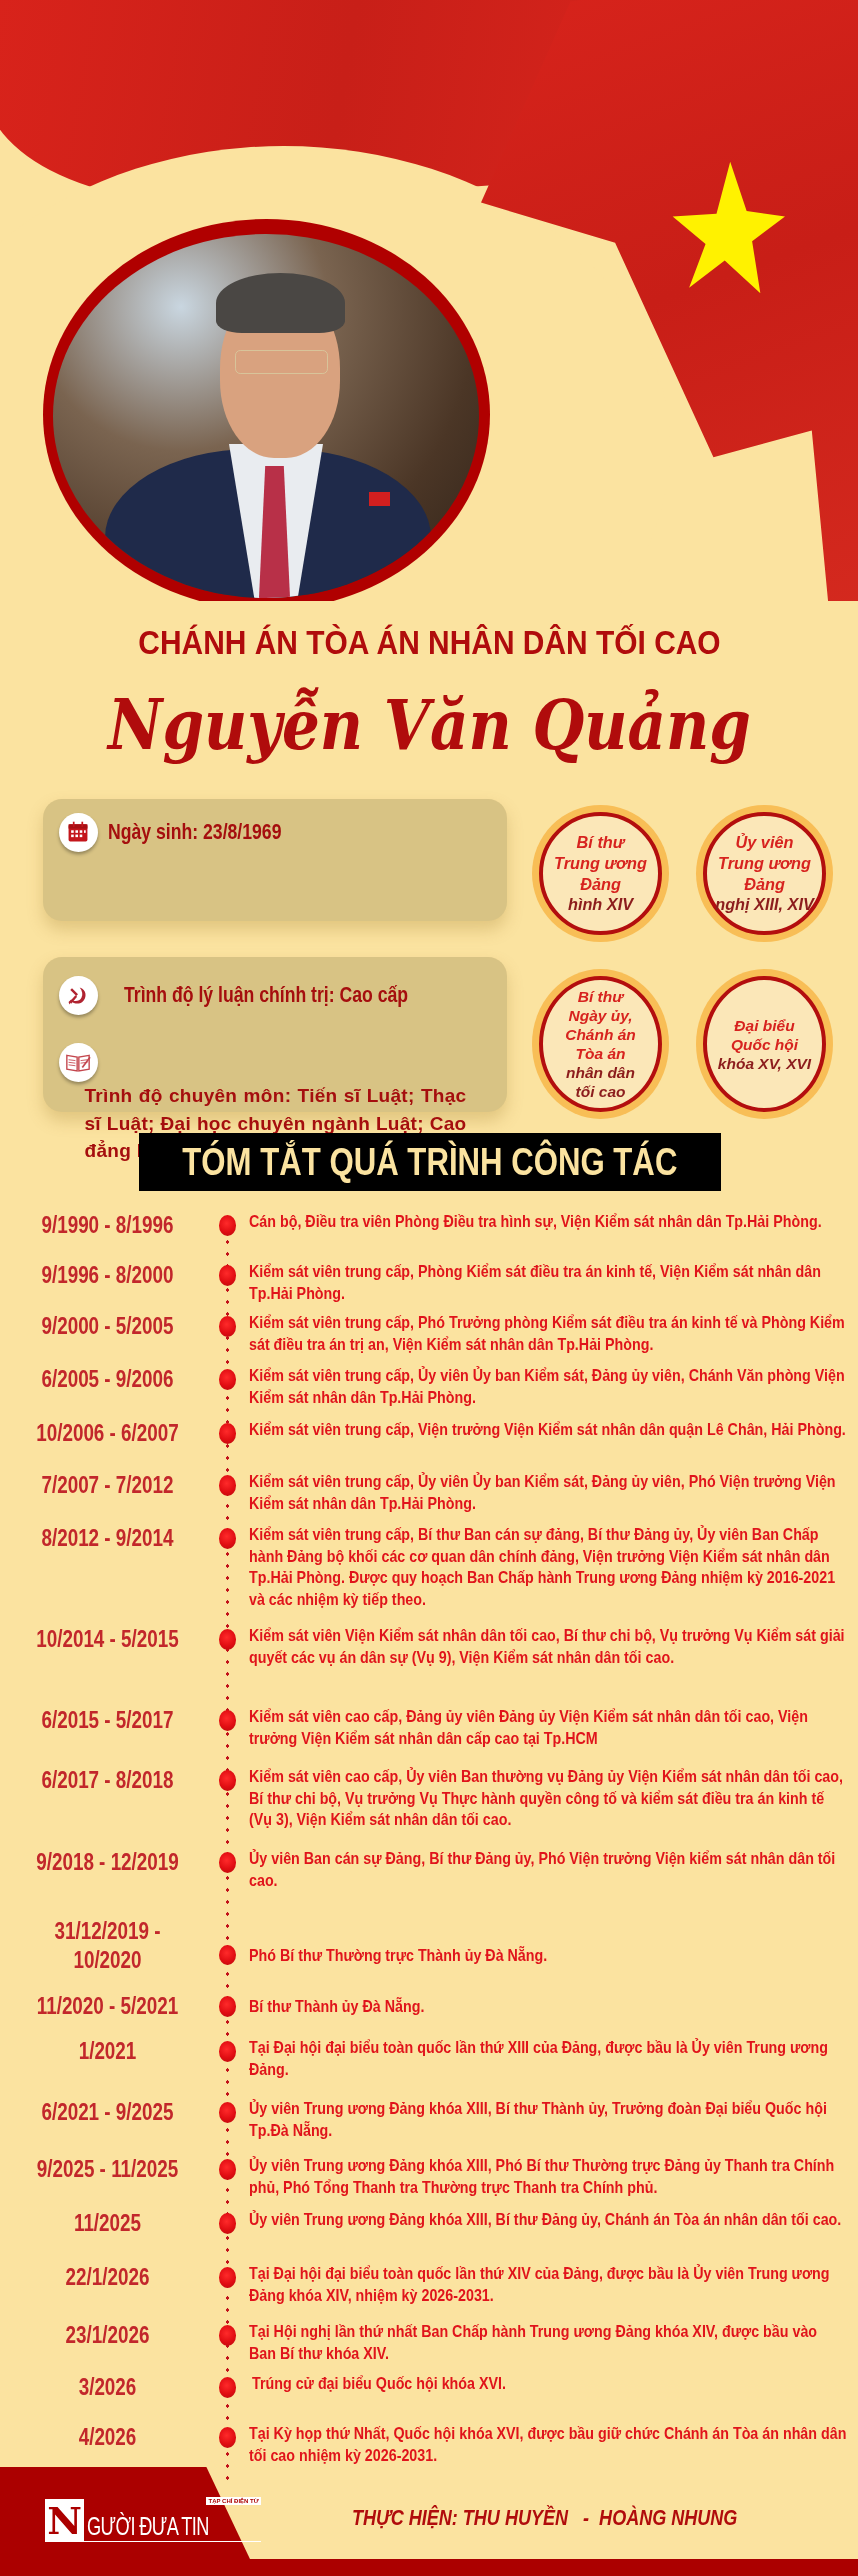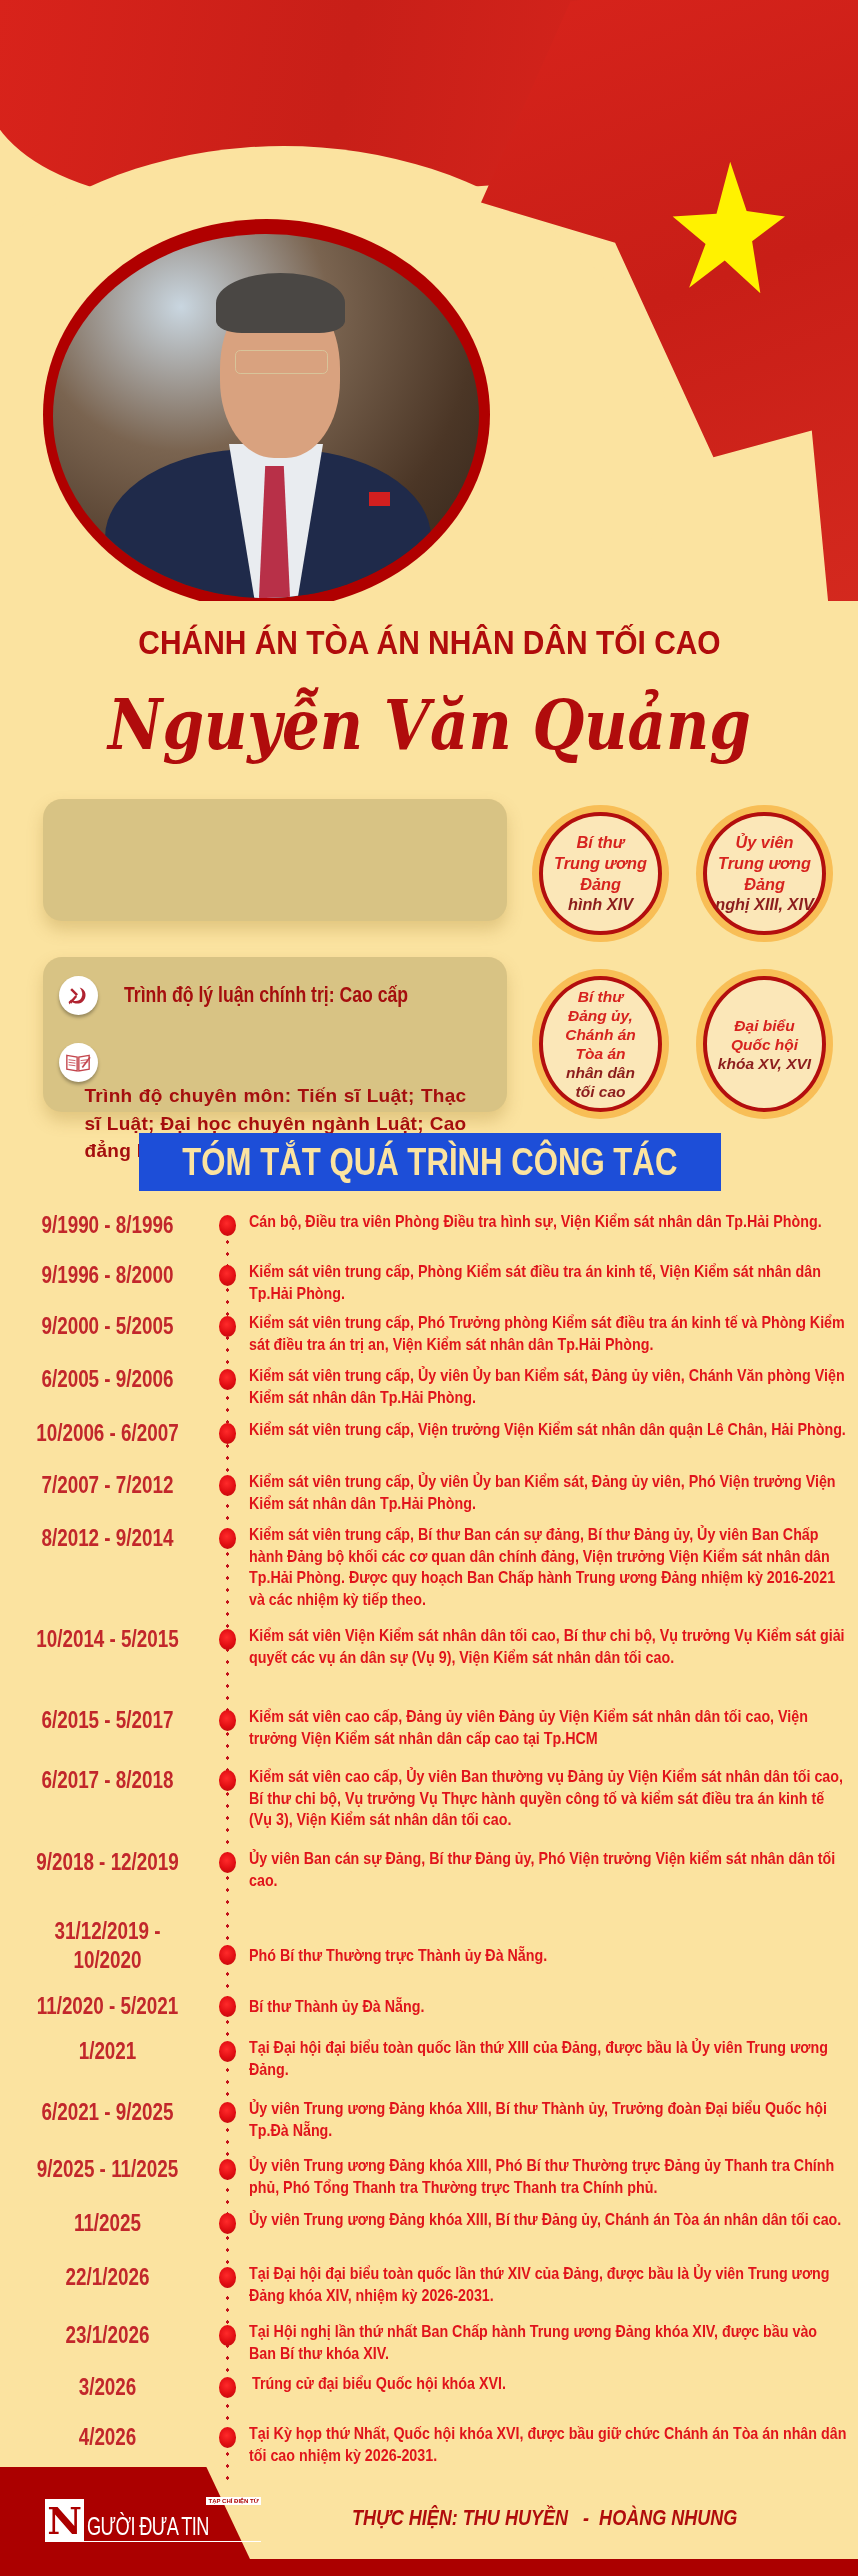--- a/index.html
+++ b/index.html
@@ -45,21 +45,21 @@
     .badge { position: absolute; width: 137px; height: 137px; border-radius: 50%; background: #f8be56; padding: 6.9px; }
     .badge-inner { width: 100%; height: 100%; border-radius: 50%; background: #fbe7b8; border: 4.3px solid #b30e0e; display: flex; flex-direction: column; align-items: center; justify-content: center; text-align: center; font-style: italic; font-weight: bold; font-size: 16.3px; line-height: 20.6px; color: #d7231f; }
     .badge-inner .dark { color: #8c1d1d; }
     .badge-1 { left: 532px; top: 805px; }
     .badge-2 { left: 696px; top: 805px; }
     .badge-3 { left: 532px; top: 969px; width: 137px; height: 150px; }
     .badge-4 { left: 696px; top: 969px; width: 137px; height: 150px; }
     .badge-3 .badge-inner, .badge-4 .badge-inner { font-size: 15.5px; line-height: 19px; }
 
     
-    .section-header { position: absolute; left: 139px; top: 1133px; width: 582px; height: 58px; background: #1d4ed8; display: flex; align-items: center; justify-content: center; }
+    .section-header { position: absolute; left: 139px; top: 1133px; width: 582px; height: 58px; background: #000000; display: flex; align-items: center; justify-content: center; }
     .section-header span { font-weight: bold; font-size: 38px; color: #fbe3a0; transform: scaleX(0.82); white-space: nowrap; }
     .tl-line { position: absolute; left: 226px; top: 1224px; width: 3.4px; height: 1262px; background-image: radial-gradient(circle, #c2131b 1.5px, transparent 1.9px); background-size: 3.4px 12px; background-repeat: repeat-y; }
     .tl-item { position: absolute; left: 0; width: 859px; }
     .tl-date { position: absolute; left: 0; width: 215px; text-align: center; font-weight: bold; font-size: 23px; color: #c2272b; line-height: 29px; transform: scaleX(0.82); }
     .tl-dot { position: absolute; left: 219px; width: 17px; height: 20.6px; border-radius: 50%; background: radial-gradient(circle at 45% 40%, #ff2a2a 0%, #e00d12 55%, #b40a0e 100%); }
     .tl-text { position: absolute; left: 249px; width: 601px; font-weight: bold; font-size: 17px; line-height: 21.5px; color: #e0141b; transform-origin: left top; transform: scaleX(0.84); width: 713px; }
 
     
     .footer-bar { position: absolute; left: 0; top: 2559px; width: 859px; height: 17px; background: #ab0000; }
     .footer-tab { position: absolute; left: 0; top: 2467px; width: 258px; height: 109px; background: #ab0000; clip-path: polygon(0 0, 80% 0, 100% 100%, 0 100%); }
@@ -89,20 +89,40 @@
     <div class="hair"></div>
     <div class="glasses"></div>
     <div class="pin"></div>
   </div>
 </div>
 
 <div class="title-sub">CHÁNH ÁN TÒA ÁN NHÂN DÂN TỐI CAO</div>
 <div class="title-name">Nguyễn Văn Quảng</div>
 
 <div class="panel panel-1">
+  <div class="info-row row-birth">
+    <div class="icon-circle">
+      <svg width="24" height="24" viewBox="0 0 28 28">
+        <rect x="3" y="5" width="22" height="20" rx="2" fill="#c4161c"></rect>
+        <rect x="3" y="5" width="22" height="5" fill="#a80f14"></rect>
+        <rect x="8" y="2" width="2" height="6" fill="#c4161c"></rect>
+        <rect x="18" y="2" width="2" height="6" fill="#c4161c"></rect>
+        <g fill="#fff">
+          <rect x="6" y="12" width="3" height="3"></rect>
+            <rect x="11" y="12" width="3" height="3"></rect>
+            <rect x="16" y="12" width="3" height="3"></rect>
+            <rect x="21" y="12" width="2" height="3"></rect>
+          <rect x="6" y="17" width="3" height="3"></rect>
+            <rect x="11" y="17" width="3" height="3"></rect>
+            <rect x="16" y="17" width="3" height="3"></rect>
+        </g>
+      </svg>
+    </div>
+    <span class="info-text">Ngày sinh: 23/8/1969</span>
+  </div>
 </div>
 
 <div class="panel panel-2">
   <div class="info-row row-pol">
     <div class="icon-circle">
       <svg width="24" height="24" viewBox="0 0 28 28">
         <path d="M7 5 L14 12 L12 14 L5 7 Z" fill="#b02331"></path>
         <path d="M16 4 C24 6 25 16 19 21 C15 24 9 23 6 20 L4 24 L3 21 L6 18 C10 21 16 20 18 16 C20 12 19 8 16 4 Z" fill="#b02331"></path>
         <path d="M11 13 L4 21 L6 23 L13 15 Z" fill="#b02331"></path>
       </svg>
@@ -140,21 +160,21 @@
   <div class="badge-inner">
     <span>Ủy viên</span>
     <span>Trung ương</span>
     <span>Đảng</span>
     <span class="dark">nghị XIII, XIV</span>
   </div>
 </div>
 <div class="badge badge-3">
   <div class="badge-inner">
     <span>Bí thư</span>
-    <span>Đảng ủy,</span>
+    <span>Ngày ủy,</span>
     <span>Chánh án</span>
     <span>Tòa án</span>
     <span class="dark">nhân dân</span>
     <span class="dark">tối cao</span>
   </div>
 </div>
 <div class="badge badge-4">
   <div class="badge-inner">
     <span>Đại biểu</span>
     <span>Quốc hội</span>

